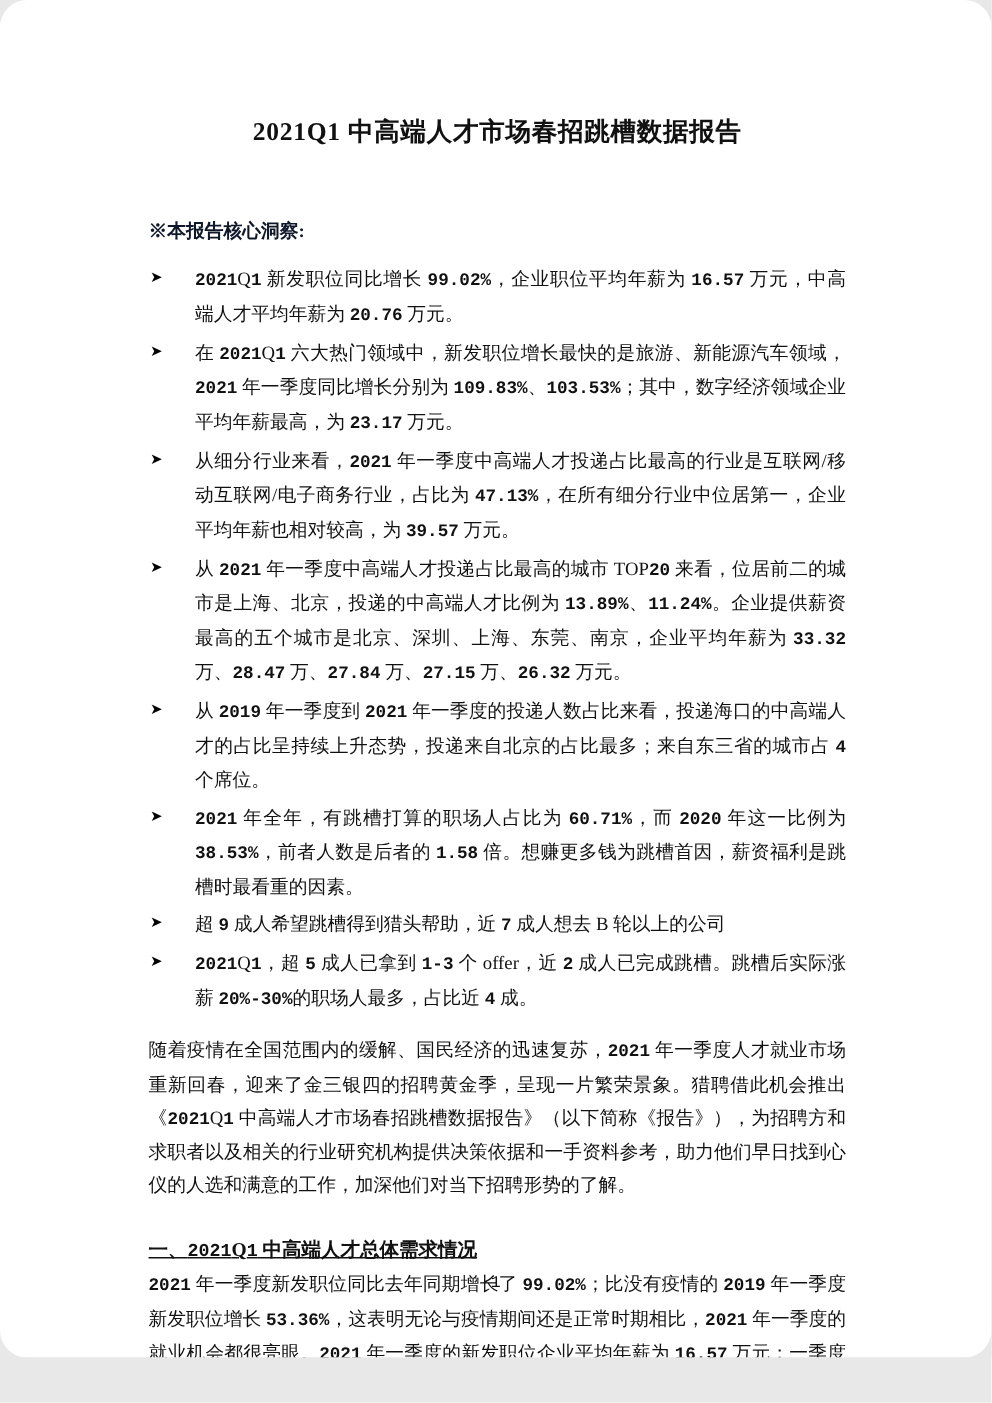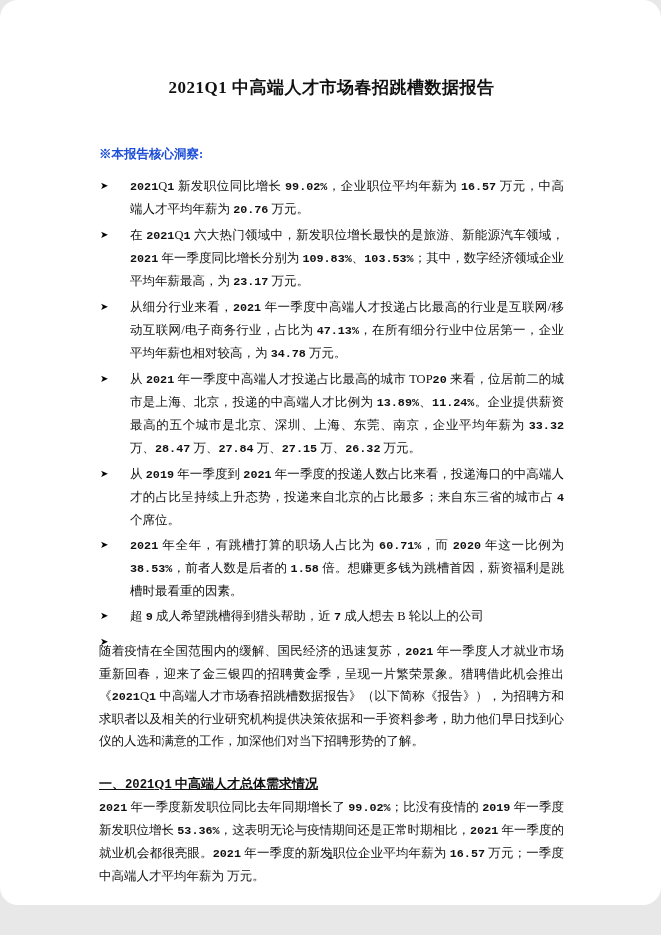--- a/index.html
+++ b/index.html
@@ -20,21 +20,21 @@
   .doc-title {
     margin-top: 76px;
     text-align: center;
     font-size: 17px;
     font-weight: 700;
     letter-spacing: 0.5px;
     line-height: 24px;
   }
   .insights-heading {
     margin-top: 46px;
-    color: #1d4ed8;
+    color: #0f172a;
     font-size: 12.5px;
     font-weight: 700;
     line-height: 16px;
   }
   ul.insights-list {
     list-style: none;
     margin-top: 13px;
   }
   ul.insights-list li {
     position: relative;
@@ -108,40 +108,41 @@
       <li>
         <span class="bullet-marker">➤</span>
         <span><span class="num">2021</span>Q<span class="num">1</span> 新发职位同比增长 <span class="num">99.02%</span>，企业职位平均年薪为 <span class="num">16.57</span> 万元，中高端人才平均年薪为 <span class="num">20.76</span> 万元。</span>
       </li>
       <li>
         <span class="bullet-marker">➤</span>
         <span>在 <span class="num">2021</span>Q<span class="num">1</span> 六大热门领域中，新发职位增长最快的是旅游、新能源汽车领域，<span class="num">2021</span> 年一季度同比增长分别为 <span class="num">109.83%</span>、<span class="num">103.53%</span>；其中，数字经济领域企业平均年薪最高，为 <span class="num">23.17</span> 万元。</span>
       </li>
       <li>
         <span class="bullet-marker">➤</span>
-        <span>从细分行业来看，<span class="num">2021</span> 年一季度中高端人才投递占比最高的行业是互联网/移动互联网/电子商务行业，占比为 <span class="num">47.13%</span>，在所有细分行业中位居第一，企业平均年薪也相对较高，为 <span class="num">34.78</span> 万元。</span>
+        <span>从细分行业来看，<span class="num">2021</span> 年一季度中高端人才投递占比最高的行业是互联网/移动互联网/电子商务行业，占比为 <span class="num">47.13%</span>，在所有细分行业中位居第一，企业平均年薪也相对较高，为 <span class="num">39.57</span> 万元。</span>
       </li>
       <li>
         <span class="bullet-marker">➤</span>
         <span>从 <span class="num">2021</span> 年一季度中高端人才投递占比最高的城市 TOP<span class="num">20</span> 来看，位居前二的城市是上海、北京，投递的中高端人才比例为 <span class="num">13.89%</span>、<span class="num">11.24%</span>。企业提供薪资最高的五个城市是北京、深圳、上海、东莞、南京，企业平均年薪为 <span class="num">33.32</span> 万、<span class="num">28.47</span> 万、<span class="num">27.84</span> 万、<span class="num">27.15</span> 万、<span class="num">26.32</span> 万元。</span>
       </li>
       <li>
         <span class="bullet-marker">➤</span>
         <span>从 <span class="num">2019</span> 年一季度到 <span class="num">2021</span> 年一季度的投递人数占比来看，投递海口的中高端人才的占比呈持续上升态势，投递来自北京的占比最多；来自东三省的城市占 <span class="num">4</span> 个席位。</span>
       </li>
       <li>
         <span class="bullet-marker">➤</span>
         <span><span class="num">2021</span> 年全年，有跳槽打算的职场人占比为 <span class="num">60.71%</span>，而 <span class="num">2020</span> 年这一比例为 <span class="num">38.53%</span>，前者人数是后者的 <span class="num">1.58</span> 倍。想赚更多钱为跳槽首因，薪资福利是跳槽时最看重的因素。</span>
       </li>
       <li>
         <span class="bullet-marker">➤</span>
         <span>超 <span class="num">9</span> 成人希望跳槽得到猎头帮助，近 <span class="num">7</span> 成人想去 B 轮以上的公司</span>
       </li>
       <li>
         <span class="bullet-marker">➤</span>
+        <span><span class="num">2021</span>Q<span class="num">1</span>，超 <span class="num">5</span> 成人已拿到 <span class="num">1-3</span> 个 offer，近 <span class="num">2</span> 成人已完成跳槽。跳槽后实际涨薪 <span class="num">20%-30%</span>的职场人最多，占比近 <span class="num">4</span> 成。</span>
       </li>
     </ul>
 
     <p class="intro-paragraph">随着疫情在全国范围内的缓解、国民经济的迅速复苏，<span class="num">2021</span> 年一季度人才就业市场重新回春，迎来了金三银四的招聘黄金季，呈现一片繁荣景象。猎聘借此机会推出《<span class="num">2021</span>Q<span class="num">1</span> 中高端人才市场春招跳槽数据报告》（以下简称《报告》），为招聘方和求职者以及相关的行业研究机构提供决策依据和一手资料参考，助力他们早日找到心仪的人选和满意的工作，加深他们对当下招聘形势的了解。</p>
 
     <h2 class="section-heading">一、<span class="num">2021</span>Q<span class="num">1</span> 中高端人才总体需求情况</h2>
     <p class="section-paragraph"><span class="num">2021</span> 年一季度新发职位同比去年同期增长了 <span class="num">99.02%</span>；比没有疫情的 <span class="num">2019</span> 年一季度新发职位增长 <span class="num">53.36%</span>，这表明无论与疫情期间还是正常时期相比，<span class="num">2021</span> 年一季度的就业机会都很亮眼。<span class="num">2021</span> 年一季度的新发职位企业平均年薪为 <span class="num">16.57</span> 万元；一季度中高端人才平均年薪为  万元。</p>
 
   </div>
 

